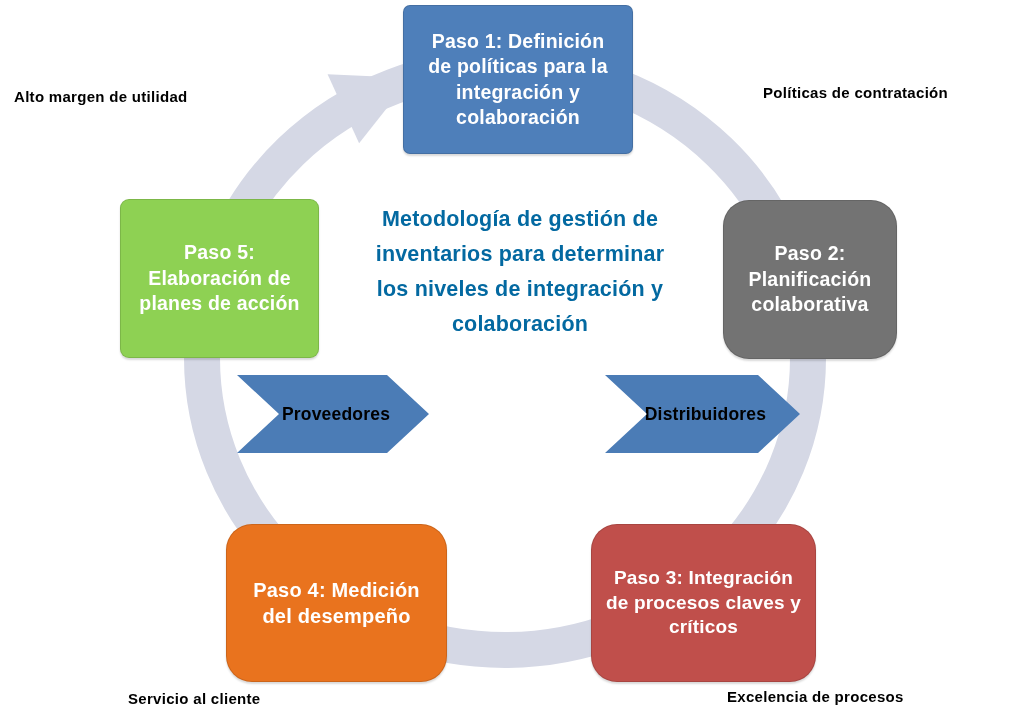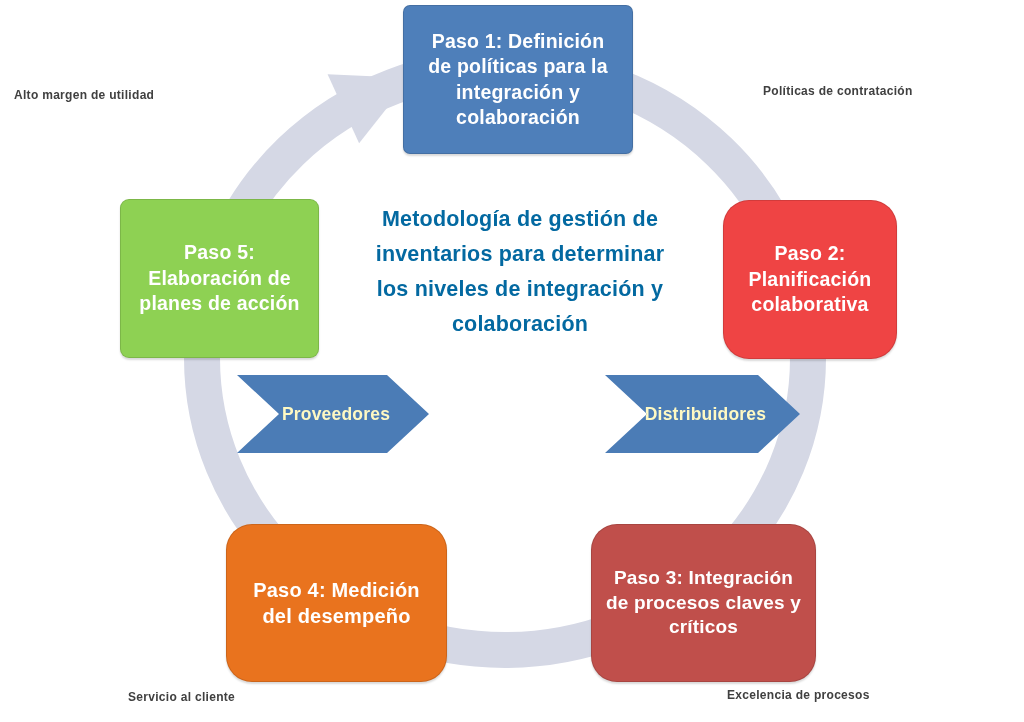--- a/index.html
+++ b/index.html
@@ -29,31 +29,31 @@
   .step-5{left:120px;top:199px;width:197px;height:157px;font-size:19.5px;}
   .center-title{
     position:absolute;z-index:4;
     left:320px;top:202px;width:400px;
     text-align:center;
     font-size:21.5px;font-weight:bold;color:#0369a1;
     line-height:35px;white-space:pre-line;letter-spacing:0.2px;
   }
   .corner-label{
     position:absolute;z-index:4;
-    font-size:12px;font-weight:bold;color:#404040;
+    font-size:15px;font-weight:bold;color:#000000;
     letter-spacing:0.3px;white-space:nowrap;
   }
   .corner-tl{left:14px;top:88px;}
   .corner-tr{left:763px;top:84px;}
   .corner-bl{left:128px;top:690px;}
   .corner-br{left:727px;top:688px;}
   .chevron{
     position:absolute;z-index:3;top:375px;height:78px;
     display:flex;align-items:center;justify-content:center;
-    color:#fef9c3;font-weight:bold;font-size:17.5px;
+    color:#000000;font-weight:bold;font-size:17.5px;
     padding-left:46px;padding-right:40px;box-sizing:border-box;
     clip-path:polygon(0 0, calc(100% - 42px) 0, 100% 50%, calc(100% - 42px) 100%, 0 100%, 42px 50%);
     letter-spacing:0.2px;white-space:nowrap;
   }
   .chevron-1{left:237px;width:192px;}
   .chevron-2{left:421px;width:192px;}
   .chevron-3{left:605px;width:195px;}
 </style>
 </head>
 <body>
@@ -72,21 +72,21 @@
 
   <div class="center-title">Metodología de gestión de
 inventarios para determinar
 los niveles de integración y
 colaboración</div>
 
   <div class="step step-1" style="background-color: rgb(78, 127, 186);">Paso 1: Definición
 de políticas para la
 integración y
 colaboración</div>
-  <div class="step step-2" style="background-color: #ef4444;">Paso 2:
+  <div class="step step-2" style="background-color: #737373;">Paso 2:
 Planificación
 colaborativa</div>
   <div class="step step-3" style="background-color: rgb(192, 79, 75);">Paso 3: Integración
 de procesos claves y
 críticos</div>
   <div class="step step-4" style="background-color: rgb(233, 115, 30);">Paso 4: Medición
 del desempeño</div>
   <div class="step step-5" style="background-color: rgb(142, 209, 83); border-radius: 9px;">Paso 5:
 Elaboración de
 planes de acción</div>

